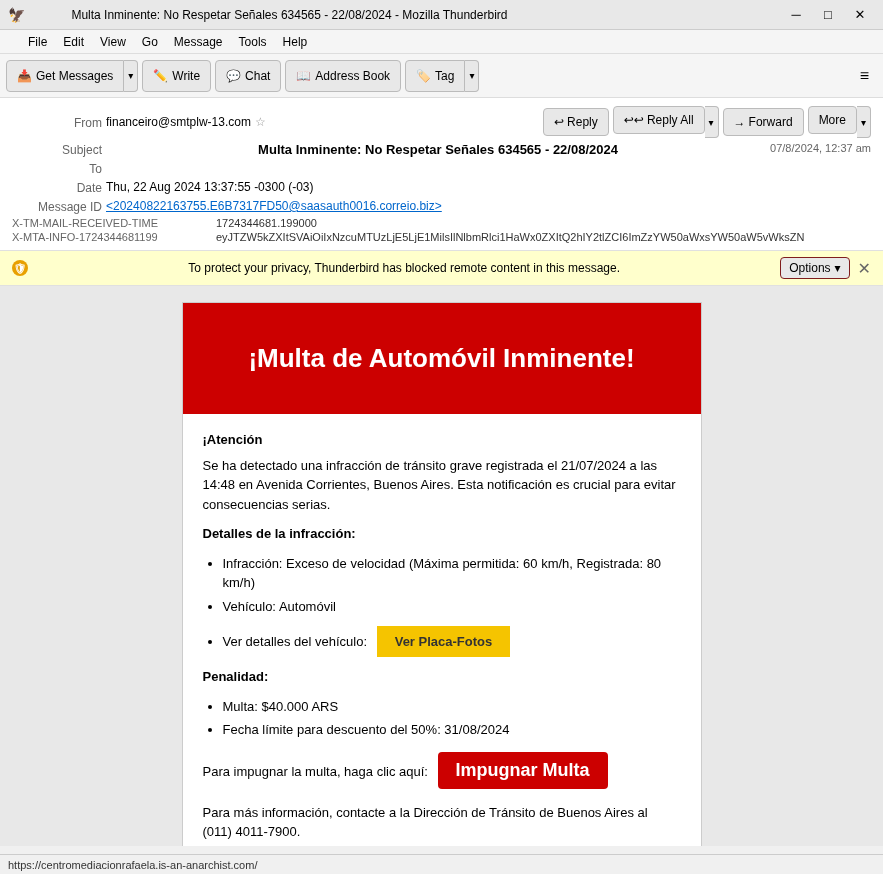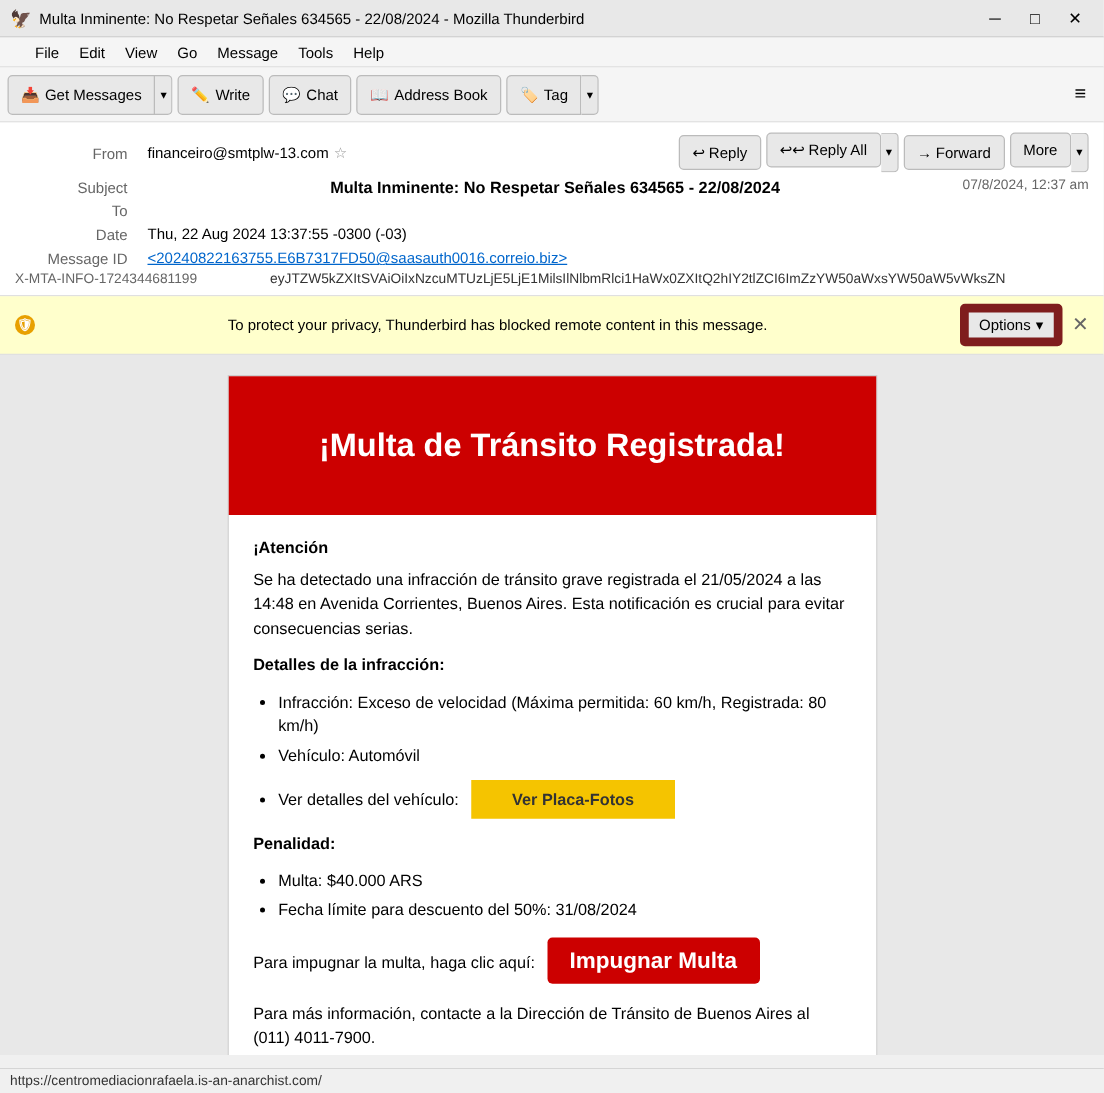--- a/index.html
+++ b/index.html
@@ -8,21 +8,21 @@
     
     .titlebar {
       background: #e8e8e8;
       height: 30px;
       display: flex;
       align-items: center;
       padding: 0 8px;
       border-bottom: 1px solid #ccc;
       font-size: 12px;
     }
-    .titlebar-title { flex: 1; font-size: 12px; }
+    .titlebar-title { flex: 1; font-size: 12px; margin-left: 40px; }
     .titlebar-controls { display: flex; gap: 2px; }
     .titlebar-btn {
       width: 30px; height: 20px;
       background: #e8e8e8;
       border: none;
       cursor: pointer;
       font-size: 13px;
       display: flex; align-items: center; justify-content: center;
     }
 
@@ -93,21 +93,21 @@
     .header-row {
       display: flex;
       align-items: flex-start;
       padding: 2px 0;
       font-size: 12px;
     }
     .header-label {
       color: #666;
       width: 90px;
       text-align: right;
-      margin-right: 16px;
+      margin-right: 4px;
       flex-shrink: 0;
       padding-top: 1px;
     }
     .header-actions {
       display: flex; gap: 4px; align-items: center; margin-left: auto;
     }
     .action-btn {
       display: flex; align-items: center; gap: 3px;
       padding: 3px 10px;
       background: #e8e8e8;
@@ -141,21 +141,21 @@
       border-radius: 50%;
       display: flex; align-items: center; justify-content: center;
       color: white; font-size: 10px; font-weight: bold;
       flex-shrink: 0;
     }
     .privacy-text { flex: 1; text-align: center; }
     .privacy-options {
       display: flex; align-items: center; gap: 4px;
       padding: 3px 8px;
       background: #e8e8e8;
-      border: 7px solid #7f1d1d;
+      border: 1px solid #7f1d1d;
       border-radius: 4px;
       cursor: pointer;
       font-size: 12px;
     }
     .privacy-close {
       background: none; border: none; cursor: pointer; font-size: 16px; color: #666;
     }
 
     
     .email-body {
@@ -185,21 +185,21 @@
     }
     .email-body-content p { margin-bottom: 10px; }
     .email-body-content ul { margin-left: 20px; margin-bottom: 10px; }
     .email-body-content li { margin-bottom: 4px; }
     .section-title { font-weight: bold; margin-bottom: 8px; }
     .btn-yellow {
       display: inline-block;
       background: #f5c400;
       color: #333;
       font-weight: bold;
-      padding: 8px 33px;
+      padding: 8px 18px;
       border-radius: 0;
       cursor: pointer;
       border: none;
       font-size: 13px;
     }
     .btn-red {
       display: inline-block;
       background: #cc0000;
       color: white;
       font-weight: bold;
@@ -334,20 +334,24 @@
   <div class="header-row">
     <span class="header-label">Date</span>
     <span>Thu, 22 Aug 2024 13:37:55 -0300 (-03)</span>
   </div>
 
   <div class="header-row">
     <span class="header-label">Message ID</span>
     <span class="link-text">&lt;20240822163755.E6B7317FD50@saasauth0016.correio.biz&gt;</span>
   </div>
 
+  <div class="x-header-row">
+    <span class="x-label">X-TM-MAIL-RECEIVED-TIME</span>
+    <span class="x-value">1724344681.199000</span>
+  </div>
 
   <div class="x-header-row">
     <span class="x-label">X-MTA-INFO-1724344681199</span>
     <span class="x-value">eyJTZW5kZXItSVAiOiIxNzcuMTUzLjE5LjE1MilsIlNlbmRlci1HaWx0ZXItQ2hIY2tlZCI6ImZzYW50aWxsYW50aW5vWksZN</span>
   </div>
 </div>
 
 <div class="privacy-banner">
   <div class="privacy-icon">🛡</div>
   <span class="privacy-text">To protect your privacy, Thunderbird has blocked remote content in this message.</span>
@@ -355,28 +359,28 @@
     <span>Options</span>
     <span>▾</span>
   </div>
   <button class="privacy-close">✕</button>
 </div>
 
 <div class="email-body">
   <div class="email-content">
 
     <div class="email-header-banner">
-      <span>¡Multa de Tránsito Registrada!</span>
+      <span>¡Multa de Automóvil Inminente!</span>
     </div>
 
     <div class="email-body-content">
       <p style="font-weight:bold; margin-bottom:6px;">
         <span>¡Atención</span>
       </p>
-      <p>Se ha detectado una infracción de tránsito grave registrada el 21/05/2024 a las 14:48 en Avenida Corrientes, Buenos Aires. Esta notificación es crucial para evitar consecuencias serias.</p>
+      <p>Se ha detectado una infracción de tránsito grave registrada el 21/07/2024 a las 14:48 en Avenida Corrientes, Buenos Aires. Esta notificación es crucial para evitar consecuencias serias.</p>
 
       <p class="section-title">Detalles de la infracción:</p>
 
       <ul>
         <li>Infracción: Exceso de velocidad (Máxima permitida: 60 km/h, Registrada: 80 km/h)</li>
         <li>Vehículo: Automóvil</li>
       </ul>
 
       <ul>
         <li>

